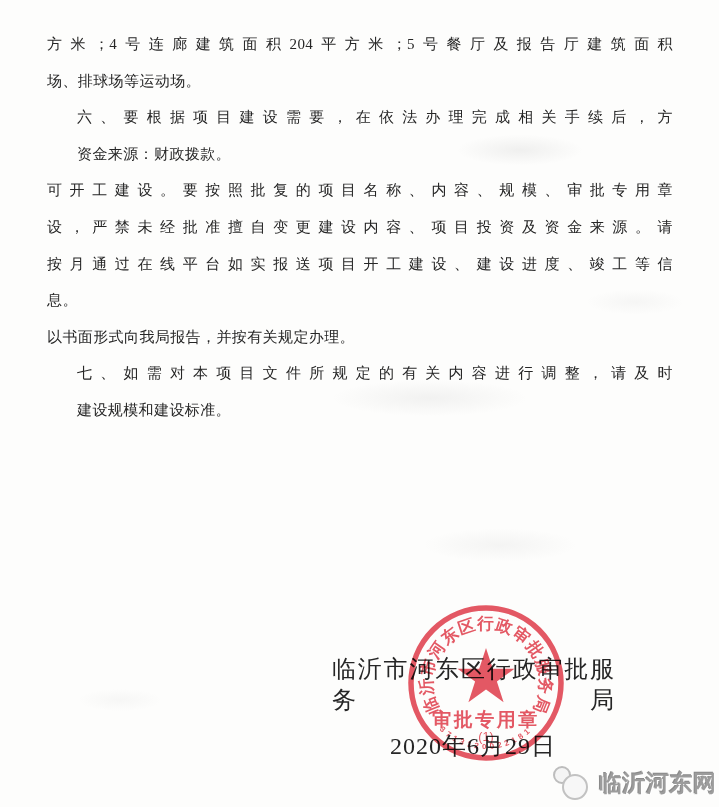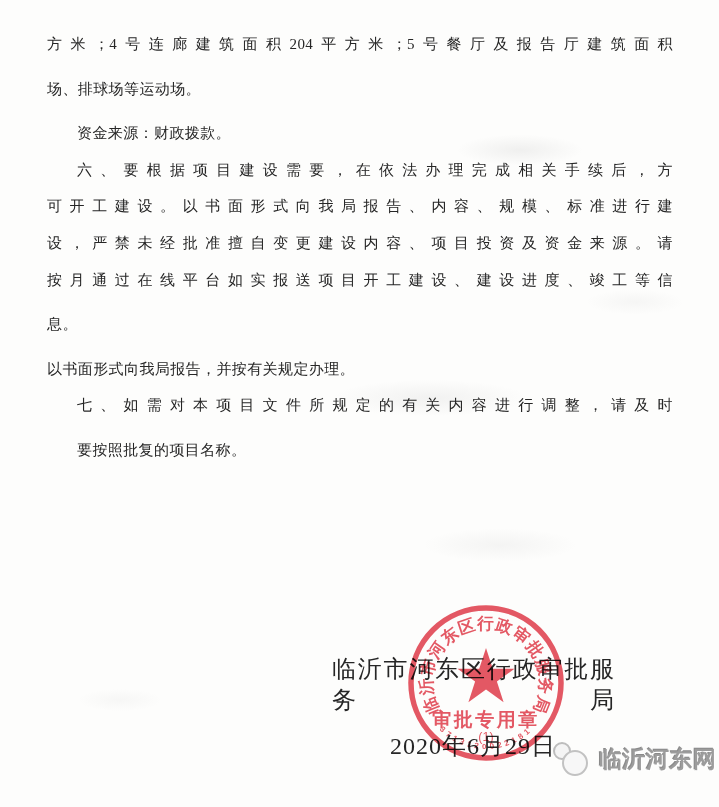--- a/index.html
+++ b/index.html
@@ -30,21 +30,21 @@
       radial-gradient(60px 16px at 120px 700px, rgba(125,125,125,.05), transparent 70%);
   }
   .doc-body {
     position: absolute;
     left: 47px; top: 26px; width: 626px;
     font-size: 15px;
     line-height: 36.6px;
     letter-spacing: .4px;
   }
   .line { text-align: justify; text-align-last: justify; white-space: nowrap; }
-  .line.end { text-align-last: left; white-space: normal; margin-top: 8px; }
+  .line.end { text-align-last: left; white-space: normal; }
   .line.ind { text-indent: 2em; }
   .line.gap { margin-top: 37px; }
 
   .signature {
     position: absolute;
     left: 332px; top: 654px; width: 282px;
     font-size: 24px; line-height: 31px;
     text-align: center;
   }
   .sig-agency { text-align: justify; text-align-last: justify; }
@@ -62,49 +62,49 @@
                         font-family: "Liberation Serif", "DejaVu Serif", serif; }
   .stamp .stamp-label { font-size: 19px; letter-spacing: 2.5px; font-weight: bold; text-anchor: middle;
                         font-family: "Liberation Serif", "DejaVu Serif", serif; }
   .stamp .stamp-sub   { font-size: 12.5px; text-anchor: middle;
                         font-family: "Liberation Sans", "DejaVu Sans", sans-serif; }
   .stamp .stamp-serial{ font-size: 8px; letter-spacing: 3.5px; font-weight: bold;
                         font-family: "Liberation Sans", "DejaVu Sans", sans-serif; }
 
   .watermark {
     position: absolute;
-    left: 548px; top: 740px;
+    left: 548px; top: 764px;
     display: flex; align-items: center; gap: 7px;
   }
   .wm-logo { width: 44px; height: 38px; }
   .wm-text {
     font-family: "Liberation Sans", "DejaVu Sans", sans-serif;
     font-size: 23px; font-weight: bold;
     color: var(--watermark_gray);
     text-shadow: 1px 1px 0 #ffffff, -1px -1px 0 #8a8a8a;
     letter-spacing: .5px;
   }
 </style>
 </head>
 <body>
 
 <div class="smudges"></div>
 
 <div class="doc-body">
   <div class="line">方米；4号连廊建筑面积204平方米；5号餐厅及报告厅建筑面积</div>
   <div class="line end">场、排球场等运动场。</div>
+  <div class="line ind">六、要根据项目建设需要，在依法办理完成相关手续后，方</div>
   <div class="line end ind">资金来源：财政拨款。</div>
-  <div class="line ind">六、要根据项目建设需要，在依法办理完成相关手续后，方</div>
-  <div class="line">可开工建设。以书面形式向我局报告、内容、规模、标准进行建</div>
+  <div class="line">可开工建设。要按照批复的项目名称、内容、规模、审批专用章</div>
   <div class="line">设，严禁未经批准擅自变更建设内容、项目投资及资金来源。请</div>
   <div class="line">按月通过在线平台如实报送项目开工建设、建设进度、竣工等信</div>
   <div class="line end">息。</div>
   <div class="line end">以书面形式向我局报告，并按有关规定办理。</div>
   <div class="line ind">七、如需对本项目文件所规定的有关内容进行调整，请及时</div>
-  <div class="line end ind">要按照批复的项目名称。</div>
+  <div class="line end ind">建设规模和建设标准。</div>
 </div>
 
 <div class="signature">
   <div class="sig-agency">临沂市河东区行政审批服务局</div>
   <div class="sig-date">2020年6月29日</div>
 </div>
 
 <svg class="stamp" viewBox="0 0 200 200" xmlns="http://www.w3.org/2000/svg">
   <defs>
     <path id="arcTop" d="M 53.2,127 A 54,54 0 1 1 146.8,127" fill="none"></path>

